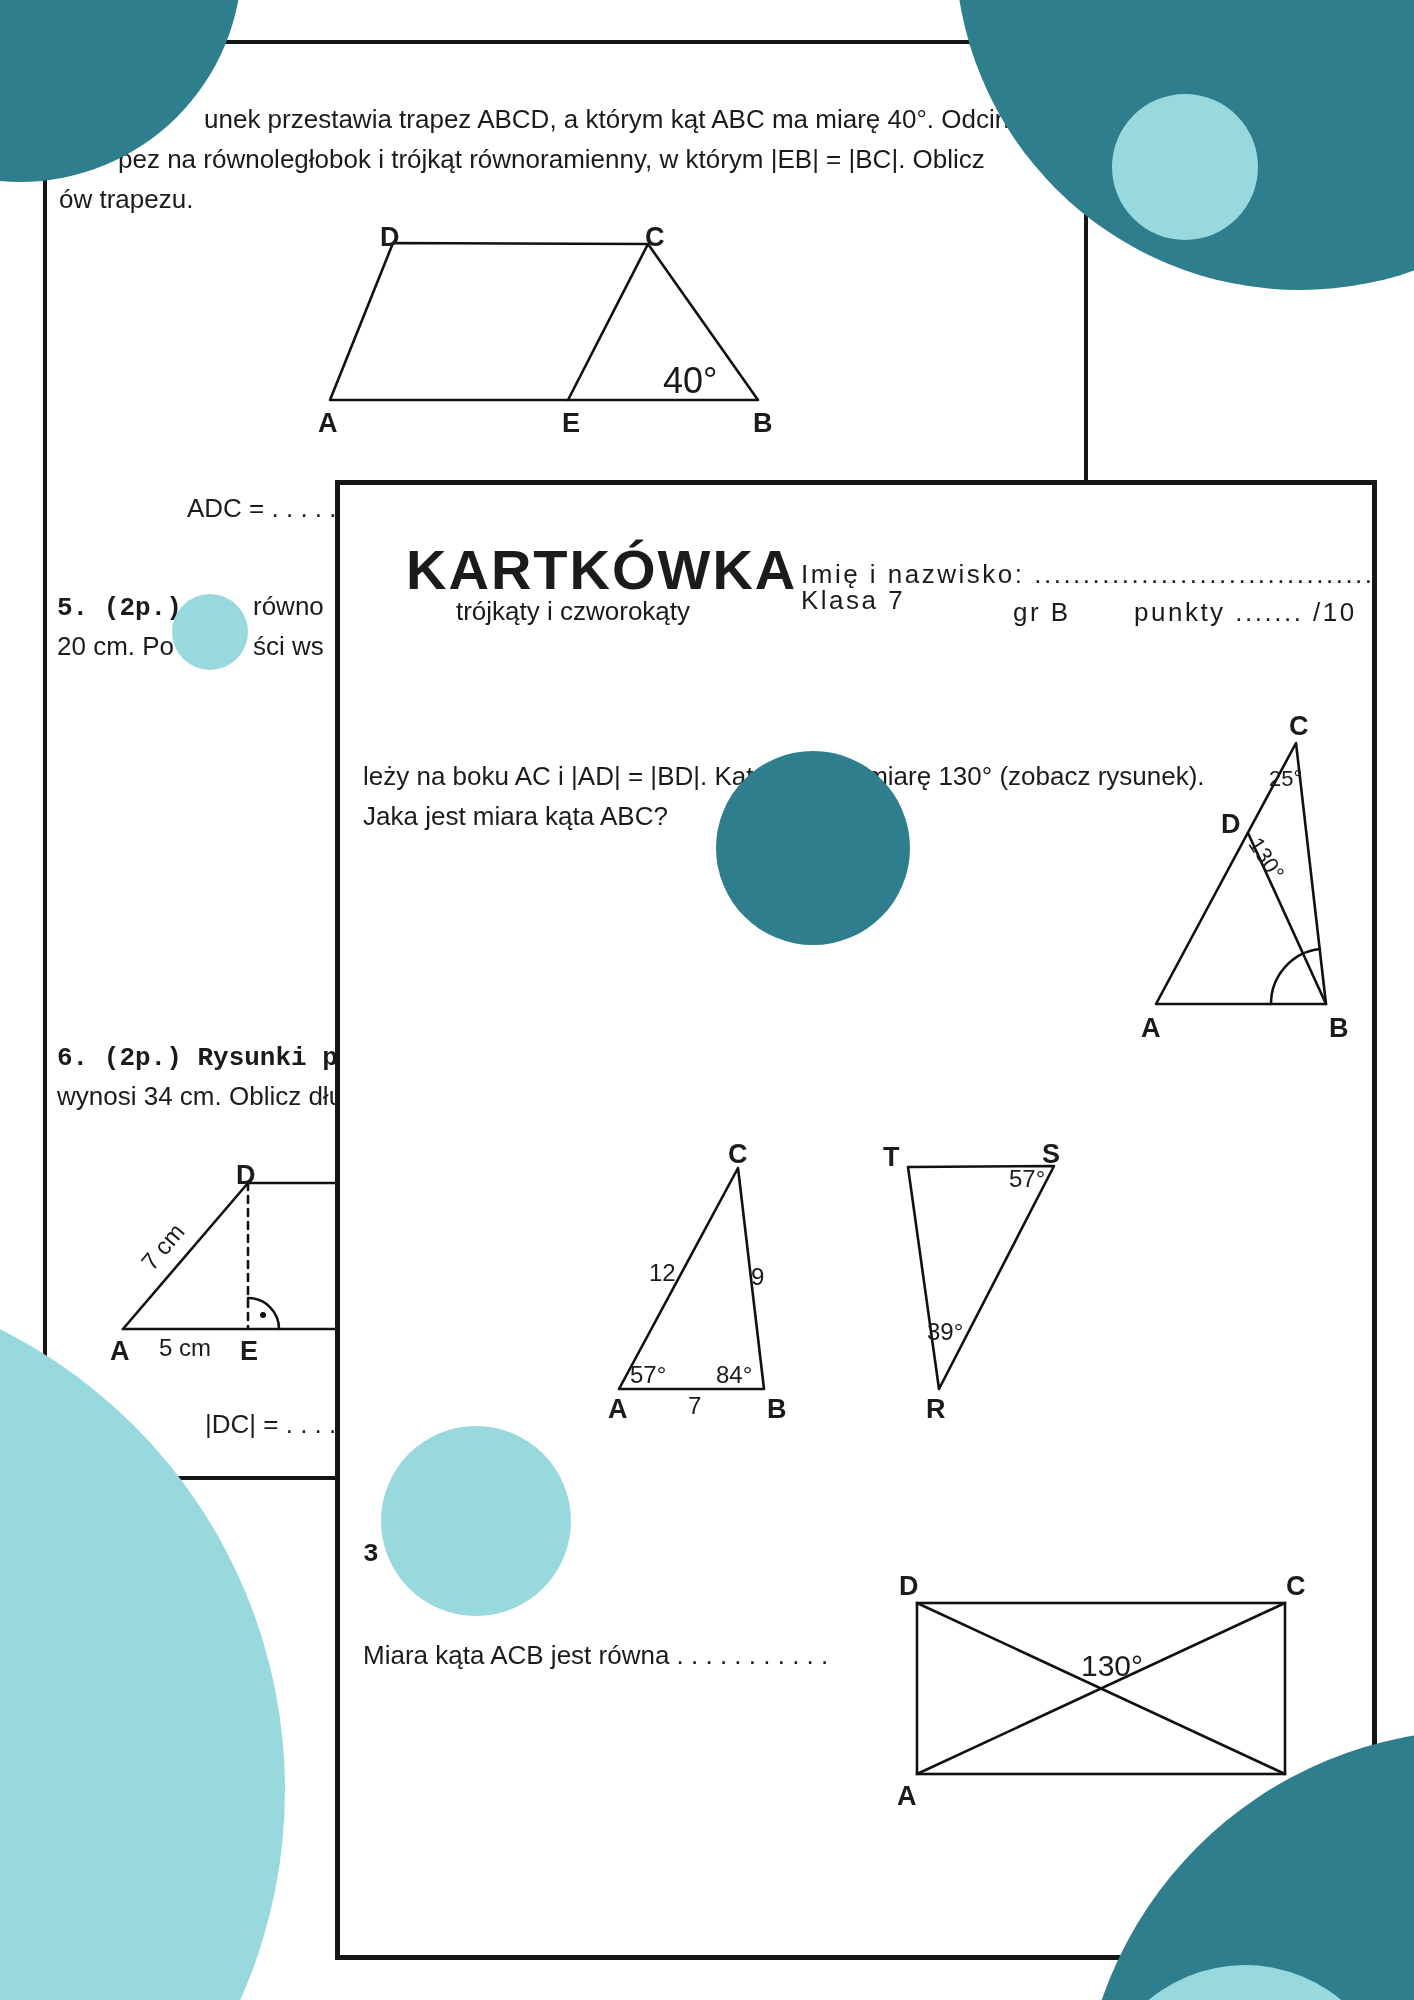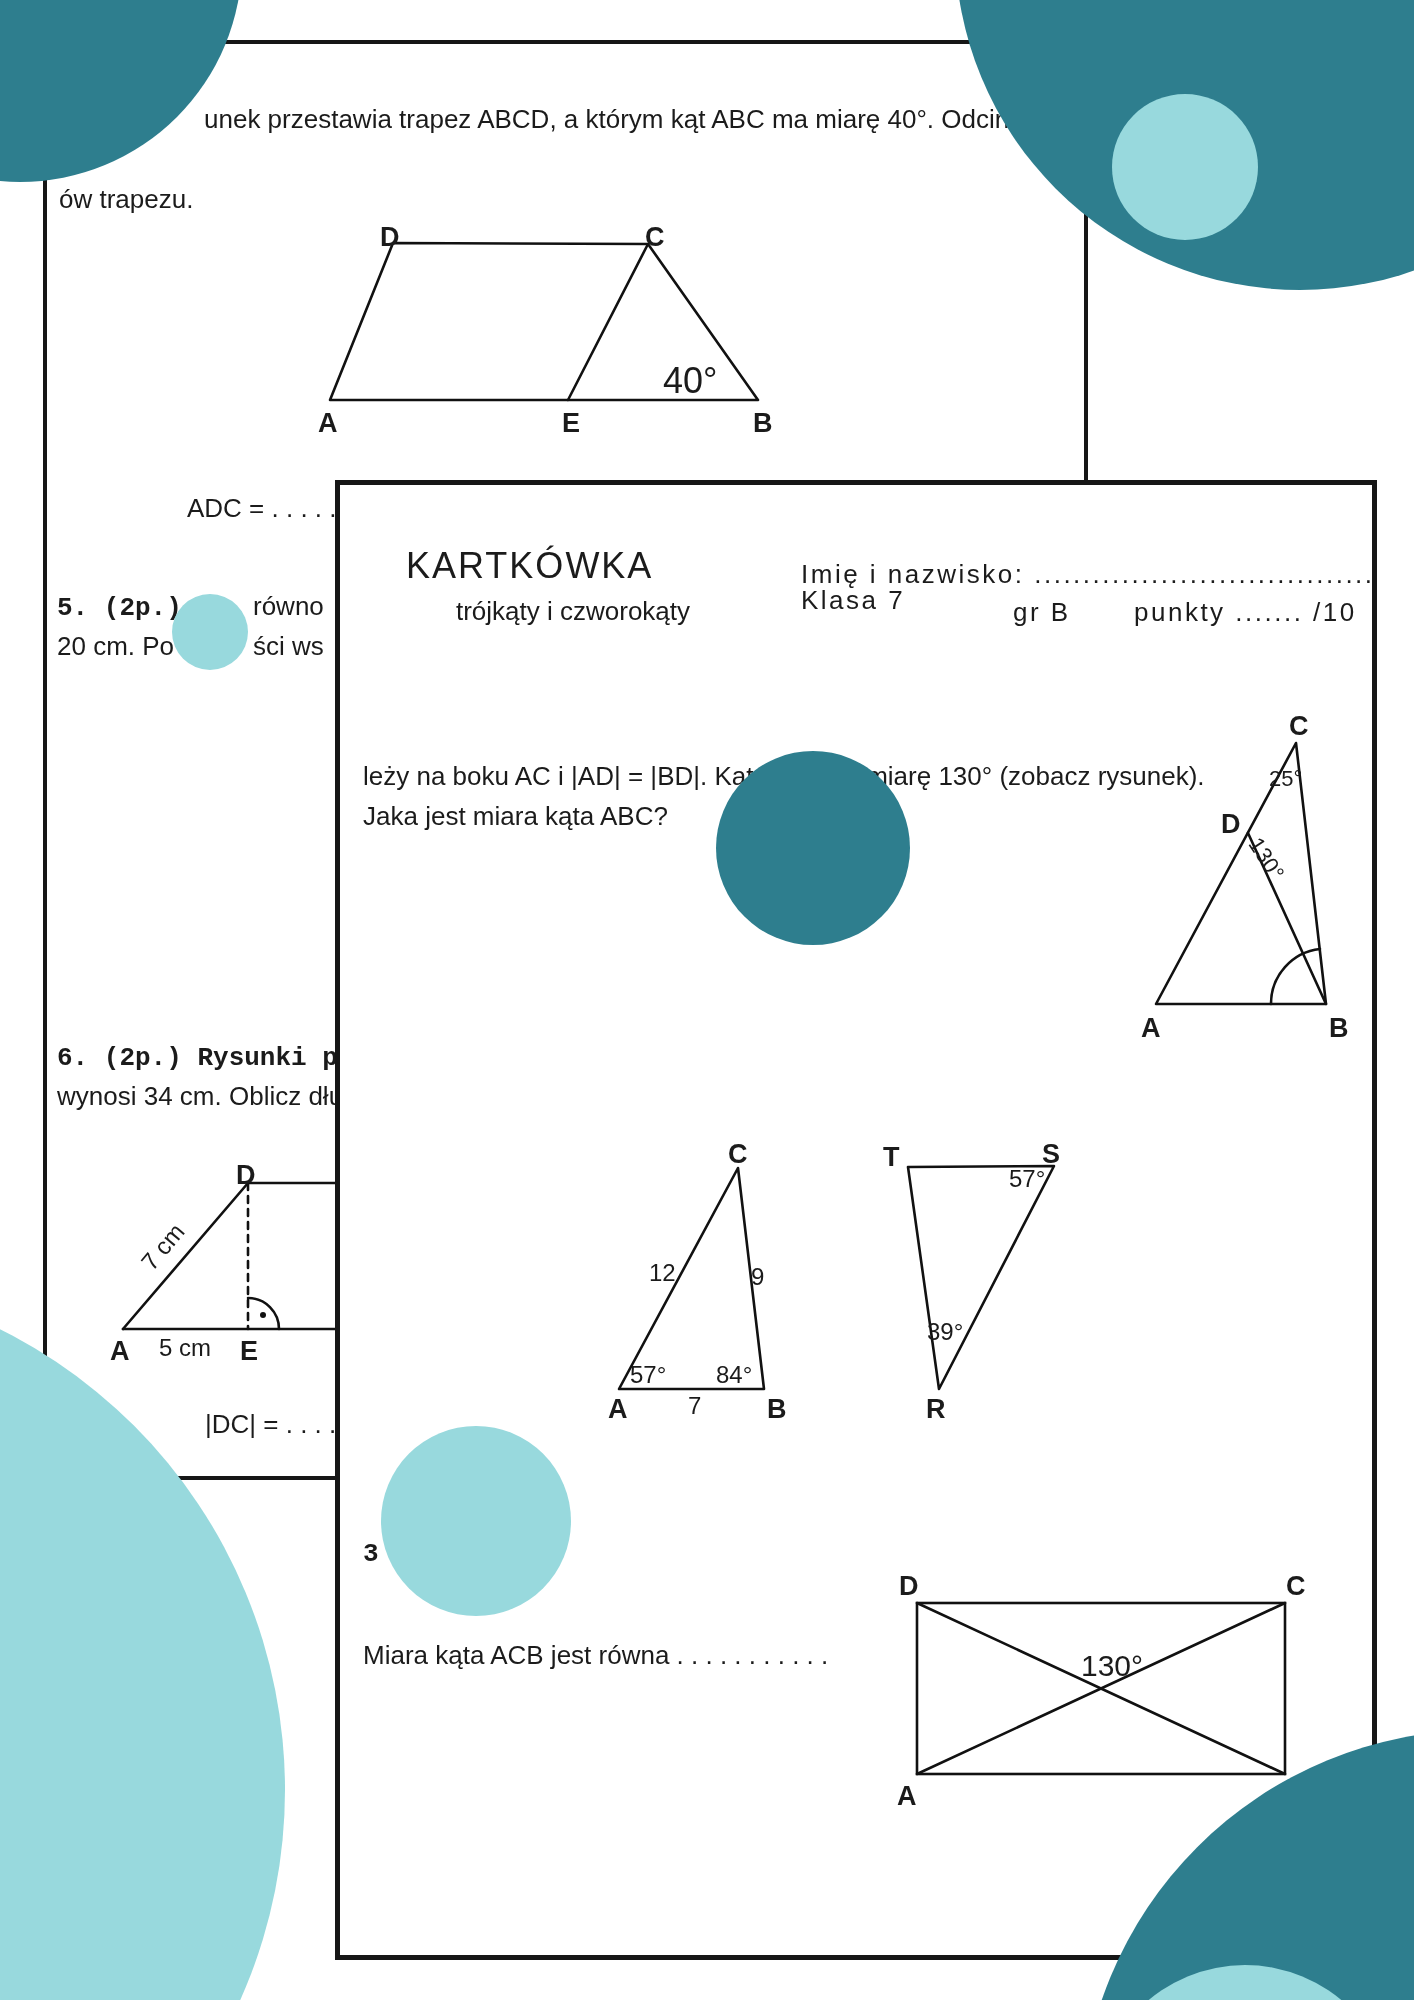--- a/index.html
+++ b/index.html
@@ -10,32 +10,33 @@
   .light{background:#98d9dd;}
   .page{position:absolute;background:#ffffff;border:4px solid #161616;overflow:hidden;}
   #front-page{border-width:5px;}
   .txt{position:absolute;white-space:nowrap;font-size:26px;line-height:1.25;}
   .b{font-weight:bold;font-family:Liberation Mono, monospace;}
   .vlabel{position:absolute;white-space:nowrap;font-weight:bold;font-size:27px;}
   .alabel{position:absolute;white-space:nowrap;font-size:24px;}
   .small{font-size:22px;}
   .fig{position:absolute;}
   .fig path,.fig line,.fig polyline,.fig polygon{fill:none;stroke:#111;stroke-width:2.6;stroke-linejoin:round;stroke-linecap:round;}
-  .title{position:absolute;font-size:36px;letter-spacing:2px;font-weight:400;margin-top:8px;}
+  .title{position:absolute;font-size:56px;letter-spacing:2px;font-weight:700;}
   .hdr{position:absolute;white-space:nowrap;font-size:26px;letter-spacing:2.5px;}
   .rot{transform:translate(-50%,-50%) rotate(-50deg);}
 </style>
 </head>
 <body>
 
 <div id="canvas">
 
   <div class="page" id="back-page" style="left:43px;top:40px;width:1037px;height:1432px;">
 
     <div class="txt" style="left:157px;top:59px;">unek przestawia trapez ABCD, a którym kąt ABC ma miarę 40°. Odcinek EC</div>
+    <div class="txt" style="left:71px;top:99px;">pez na równoległobok i trójkąt równoramienny, w którym |EB| = |BC|. Oblicz</div>
     <div class="txt" style="left:12px;top:139px;">ów trapezu.</div>
 
     <svg class="fig" style="left:273px;top:186px;" width="450" height="195" viewBox="0 0 450 195">
       <polygon points="10,170 73,13 328,14 438,170"></polygon>
       <line x1="248" y1="170" x2="328" y2="14"></line>
     </svg>
     <span class="vlabel" style="left:333px;top:178px;">D</span>
     <span class="vlabel" style="left:598px;top:178px;">C</span>
     <span class="vlabel" style="left:271px;top:364px;">A</span>
     <span class="vlabel" style="left:515px;top:364px;">E</span>

